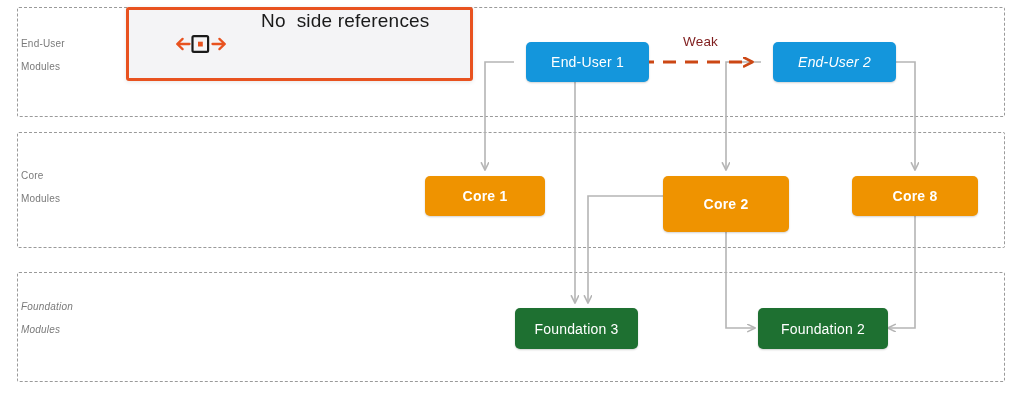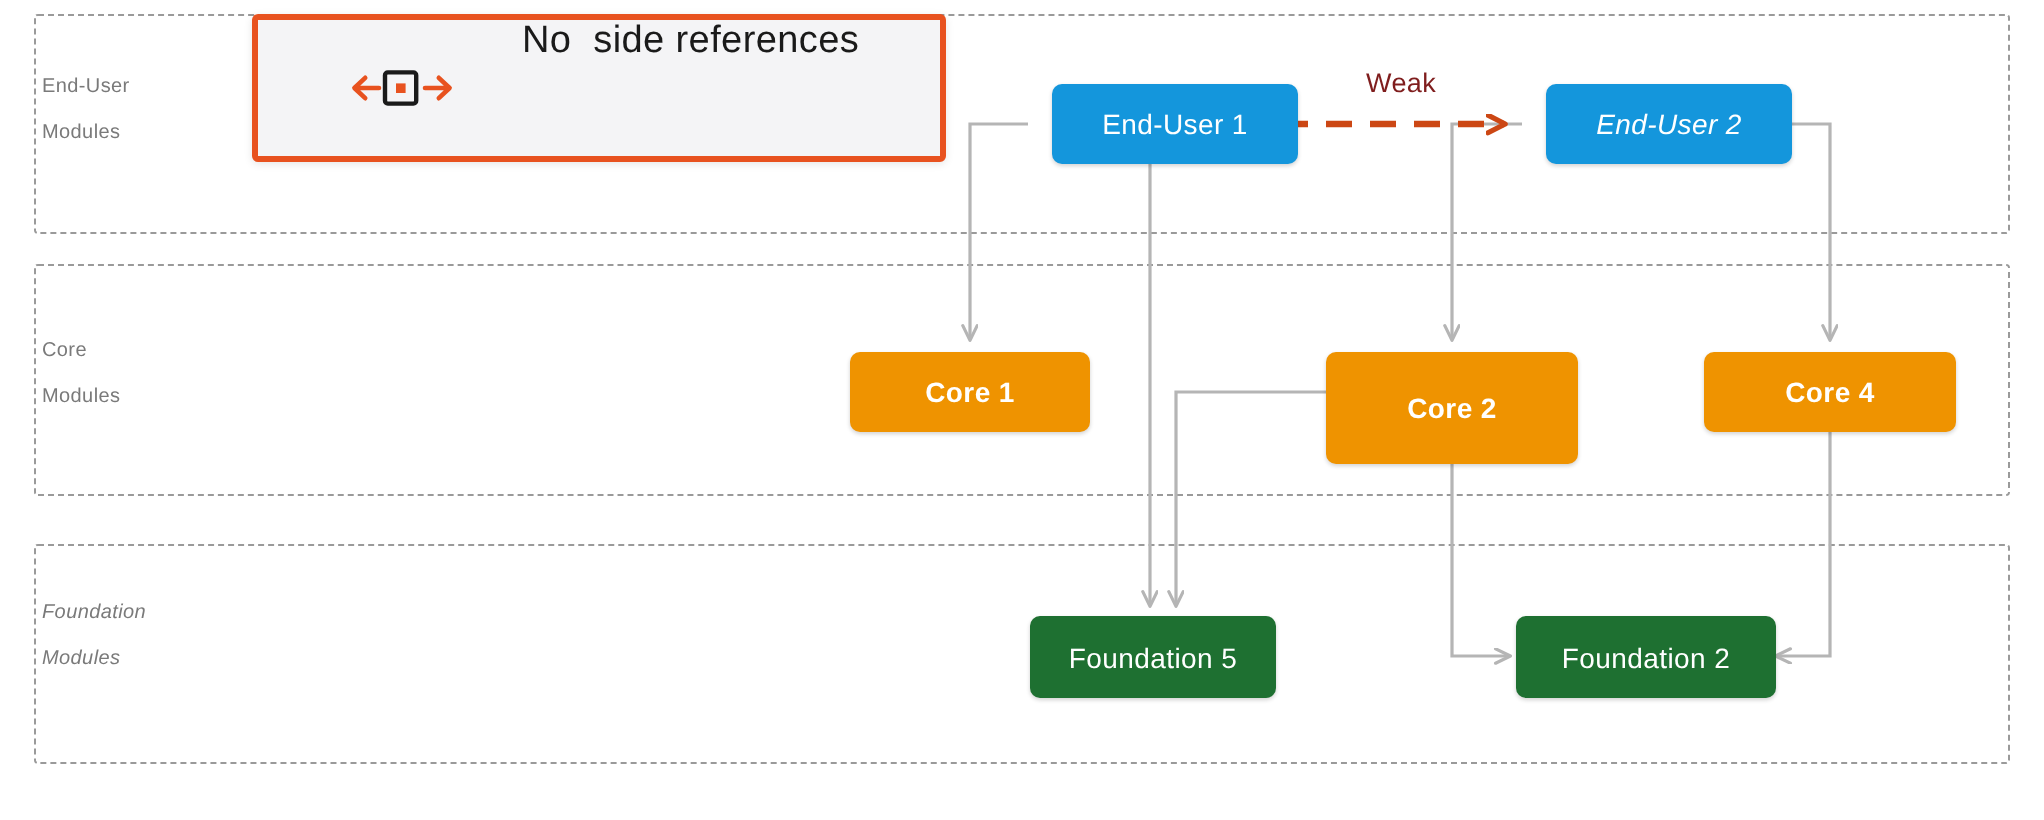--- a/index.html
+++ b/index.html
@@ -136,18 +136,18 @@
       </svg>
     </span>
     <span class="ctext">No  side references</span>
   </div>
 
   <div class="node enduser" style="left:514px;top:42px;width:123px;height:40px;">End-User 1</div>
   <div class="node enduser" style="left:761px;top:42px;width:123px;height:40px;font-style:italic;">End-User 2</div>
 
   <div class="node core" style="left:425px;top:176px;width:120px;height:40px;">Core 1</div>
   <div class="node core" style="left:663px;top:176px;width:126px;height:56px;">Core 2</div>
-  <div class="node core" style="left:852px;top:176px;width:126px;height:40px;">Core 4</div>
+  <div class="node core" style="left:852px;top:176px;width:126px;height:40px;">Core 8</div>
 
-  <div class="node foundation" style="left:515px;top:308px;width:123px;height:41px;">Foundation 5</div>
+  <div class="node foundation" style="left:515px;top:308px;width:123px;height:41px;">Foundation 3</div>
   <div class="node foundation" style="left:758px;top:308px;width:130px;height:41px;">Foundation 2</div>
 
 </div>
 
 </body></html>

